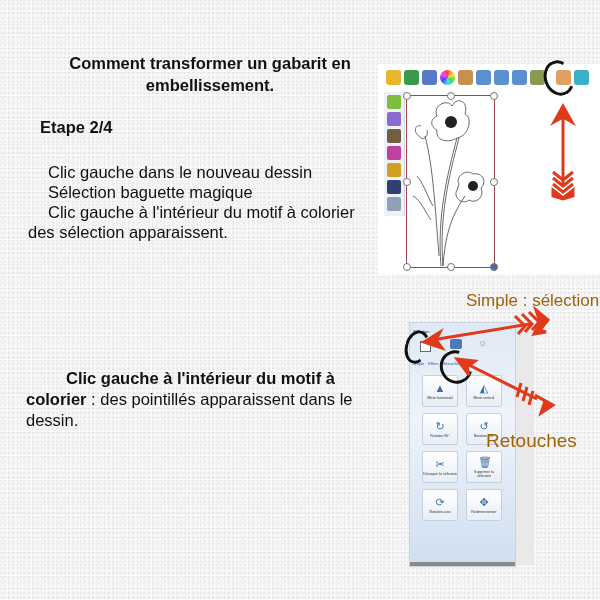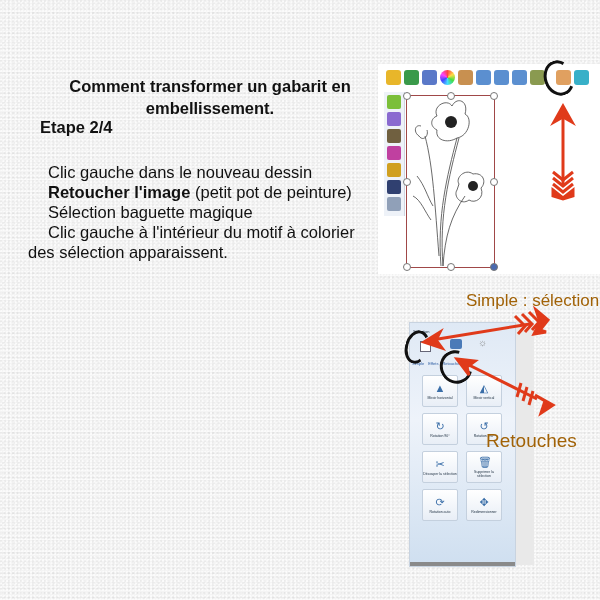--- a/index.html
+++ b/index.html
@@ -7,21 +7,21 @@
     width:600px;height:600px;position:relative;overflow:hidden;
     font-family:"Liberation Sans", sans-serif;color:#111;
     background-color:#f4f4f4;
     background-image:
       radial-gradient(circle at 20% 30%, rgba(0,0,0,0.04) 1px, transparent 1.5px),
       radial-gradient(circle at 70% 60%, rgba(0,0,0,0.035) 1px, transparent 1.5px),
       radial-gradient(circle at 40% 80%, rgba(255,255,255,0.6) 1px, transparent 1.5px);
     background-size:4px 4px, 5px 5px, 3px 3px;
   }
   .abs{position:absolute;}
-  .title{left:40px;top:52px;width:340px;text-align:center;font-weight:bold;font-size:16.5px;line-height:22px;margin-top:23px;}
+  .title{left:40px;top:52px;width:340px;text-align:center;font-weight:bold;font-size:16.5px;line-height:22px;}
   .step{left:40px;top:118px;width:340px;text-align:left;font-weight:bold;font-size:16.5px;}
   .instr{left:16px;top:162px;width:370px;font-size:16.5px;line-height:20px;}
   .instr .ln{padding-left:20px;display:block;white-space:nowrap;margin-left:12px;}
   .instr .ln.noindent{padding-left:0;}
   b{font-weight:bold;}
   .sec2{left:26px;top:368px;width:340px;font-size:16.5px;line-height:21px;}
   .sec2 p{margin:0 0 21px 0;}
   .sec2 .ind{padding-left:20px;}
 
   
@@ -49,27 +49,27 @@
   svg{overflow:visible;}
 </style>
 </head>
 <body>
 
 <div class="abs title">Comment transformer un gabarit en embellissement.</div>
 <div class="abs step">Etape 2/4</div>
 
 <div class="abs instr">
   <span class="ln"><span>Clic gauche dans le nouveau dessin</span></span>
-  <span class="ln"><b>Retoucher l'image</b><span> (petit pot de peinture)</span></span>
   <span class="ln"><span>Sélection baguette magique</span></span>
   <span class="ln"><span>Clic gauche à l'intérieur du motif à colorier</span></span>
   <span class="ln noindent"><span>des sélection apparaissent.</span></span>
 </div>
 
 <div class="abs sec2">
+  <p><span class="ind"></span><b style="padding-left:20px">Clic gauche à l'intérieur du motif à colorier</b><span> : des pointillés apparaissent dans le dessin.</span></p>
 </div>
 
 <div class="abs shot1">
   <div class="toolbar">
     <div class="tb" style="background:#e8b62a"></div>
     <div class="tb" style="background:#3a9a4a"></div>
     <div class="tb" style="background:#5a78c8"></div>
     <div class="tb" style="background:conic-gradient(#f44,#fd4,#4d4,#4df,#44f,#f4f,#f44);border-radius:50%"></div>
     <div class="tb" style="background:#c89050"></div>
     <div class="tb" style="background:#5b8fd0"></div>

